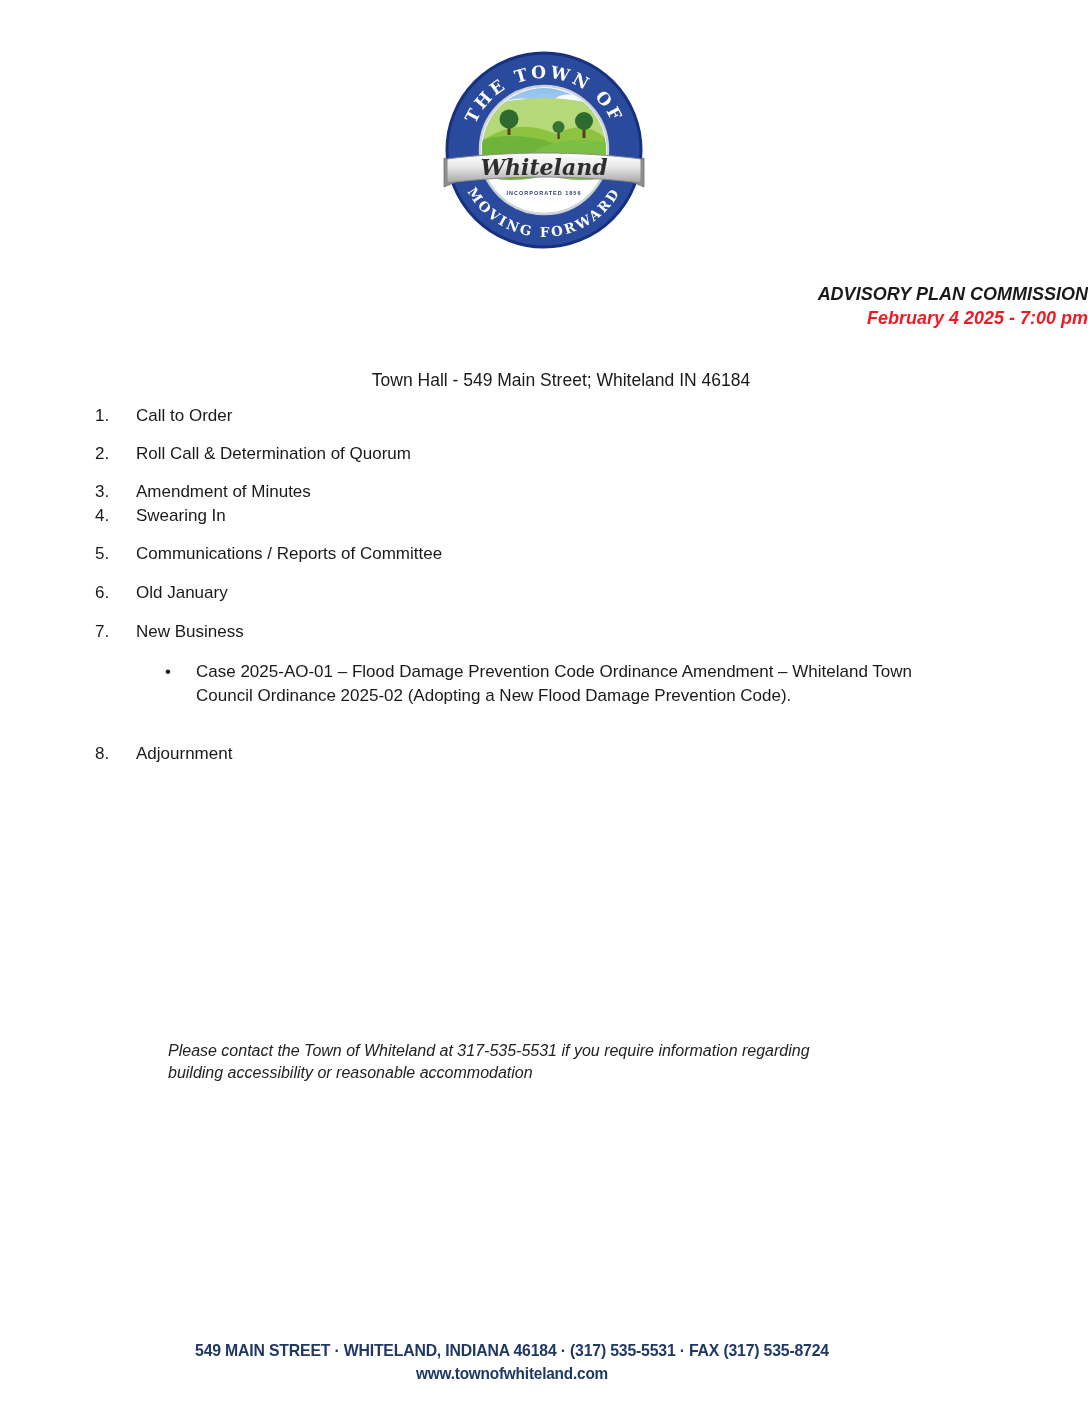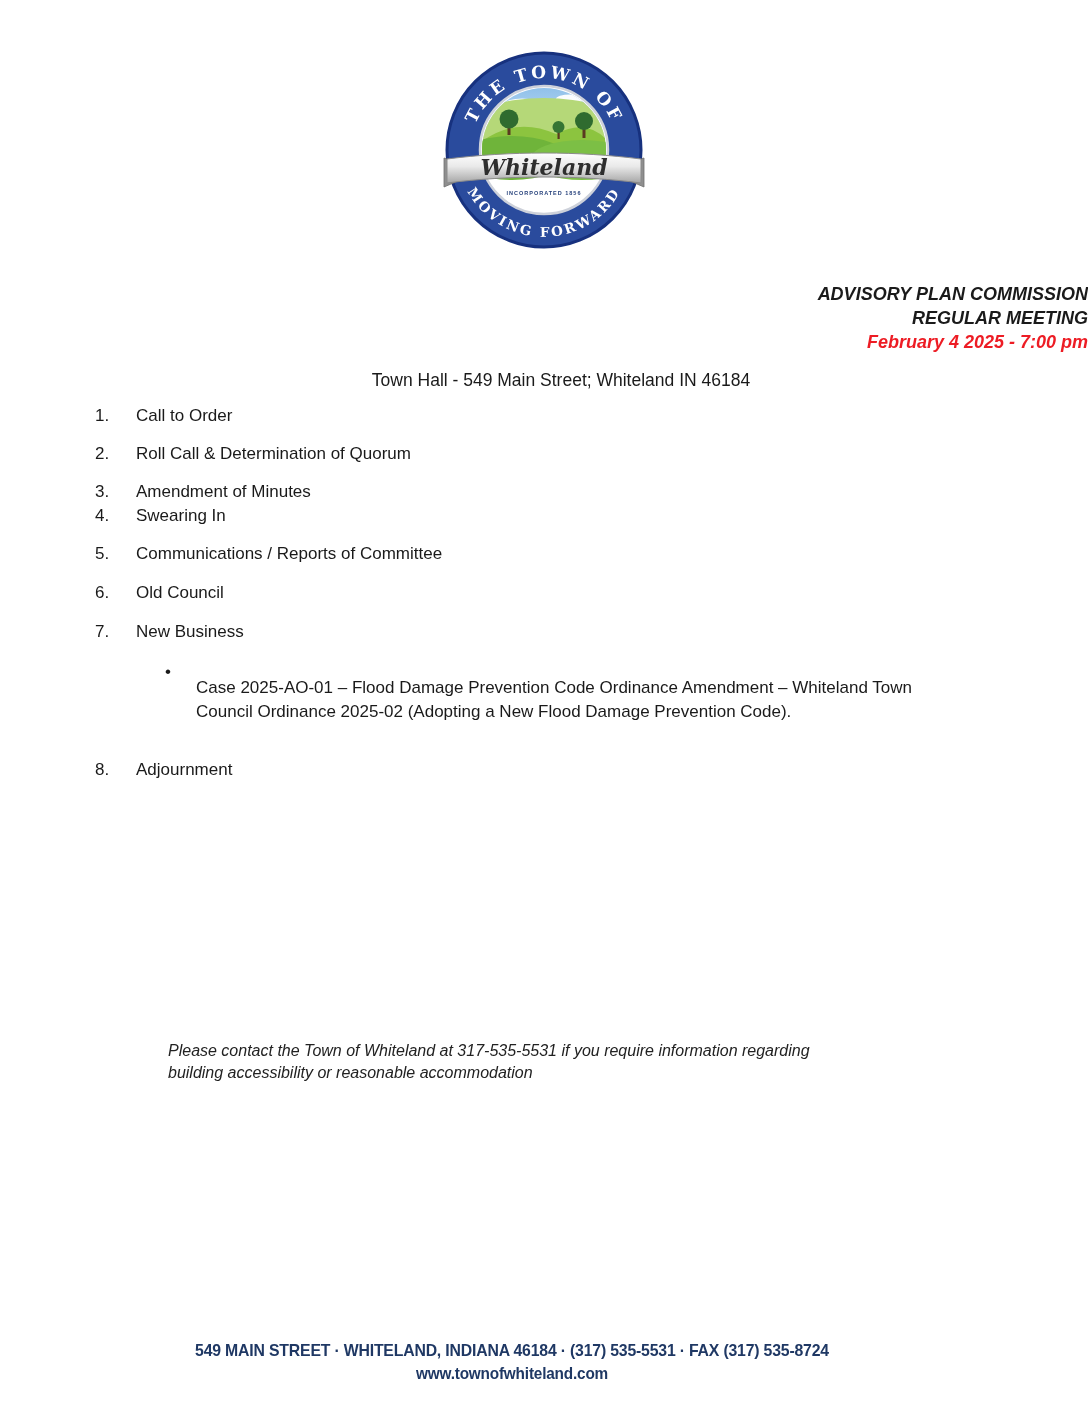--- a/index.html
+++ b/index.html
@@ -75,21 +75,21 @@
   .sub-line { margin-left: 65px; line-height: 24px; }
   .sub-line sup { font-size: 10px; line-height: 0; }
   .bullet-block {
     display: flex;
     margin-left: 70px;
     margin-top: 16px;
     margin-bottom: 34px;
     line-height: 24px;
   }
   .bullet-dot { width: 31px; flex: 0 0 31px; font-size: 17px; }
-  .bullet-text { max-width: 750px; margin-top: 16px; }
+  .bullet-text { max-width: 750px; }
 
   
   .access-note {
     position: absolute;
     top: 1040px;
     left: 0;
     width: 1016px;
     font-style: italic;
     font-size: 16px;
     line-height: 22px;
@@ -171,21 +171,20 @@
       </text>
 
       <text font-family="'DejaVu Serif', serif" font-weight="bold" font-size="13.5" fill="#ffffff" letter-spacing="2.5">
         <textPath href="#arcBottom" startOffset="50%" text-anchor="middle">MOVING FORWARD</textPath>
       </text>
     </svg>
   </div>
 
   <div class="title-block">
     <div class="title-line">ADVISORY PLAN COMMISSION</div>
-    <div class="title-line">REGULAR MEETING</div>
     <div class="title-datetime">February 4 2025 - 7:00 pm</div>
   </div>
 
   <div class="location-line">Town Hall - 549 Main Street; Whiteland IN 46184</div>
 
   <div class="agenda">
 
     <div class="agenda-item">
       <div class="agenda-row">
         <span class="item-num">1.</span>
@@ -217,21 +216,21 @@
     <div class="agenda-item" style="margin-bottom:15px;">
       <div class="agenda-row">
         <span class="item-num">5.</span>
         <span class="item-label">Communications / Reports of Committee</span>
       </div>
     </div>
 
     <div class="agenda-item" style="margin-bottom:15px;">
       <div class="agenda-row">
         <span class="item-num">6.</span>
-        <span class="item-label">Old Council</span>
+        <span class="item-label">Old January</span>
       </div>
     </div>
 
     <div class="agenda-item" style="margin-bottom:0;">
       <div class="agenda-row">
         <span class="item-num">7.</span>
         <span class="item-label">New Business</span>
       </div>
       <div class="bullet-block">
         <span class="bullet-dot">•</span>

